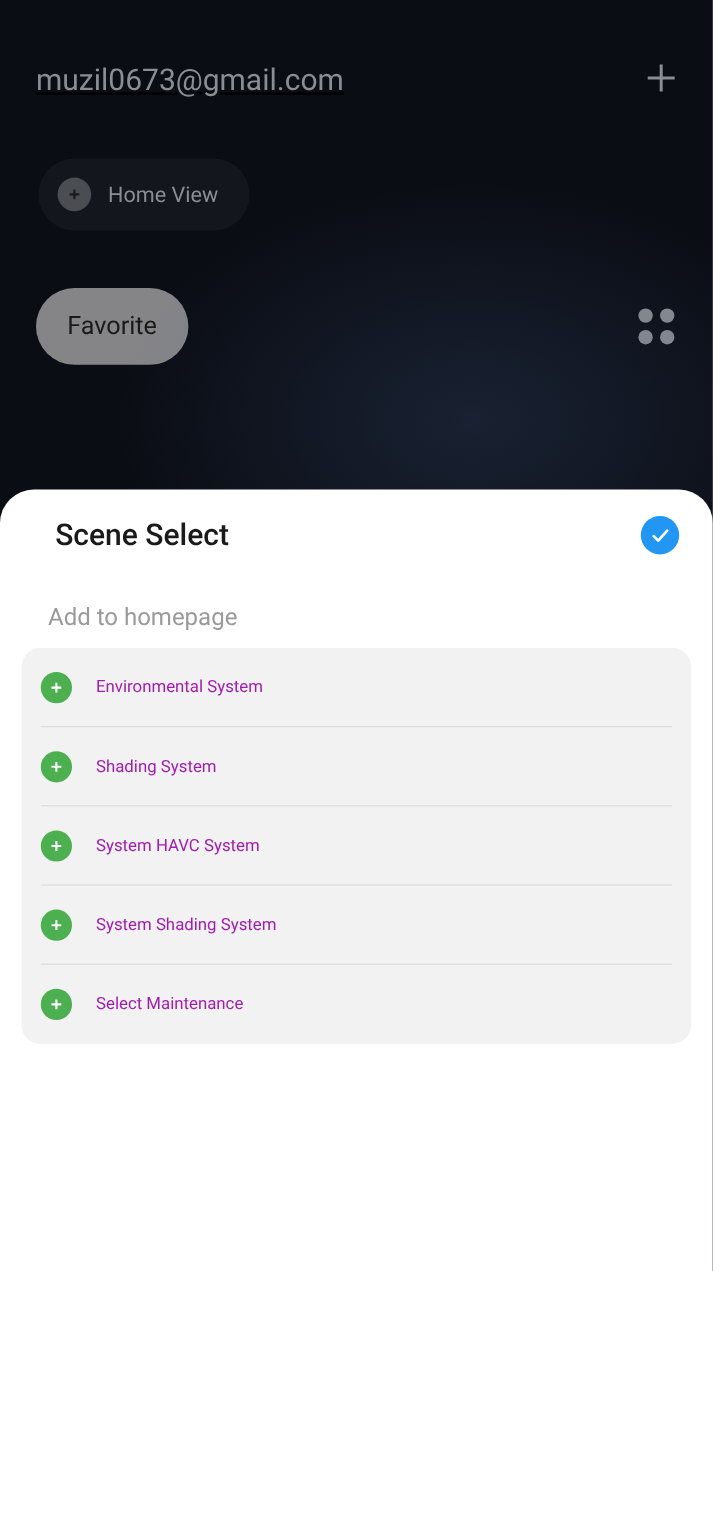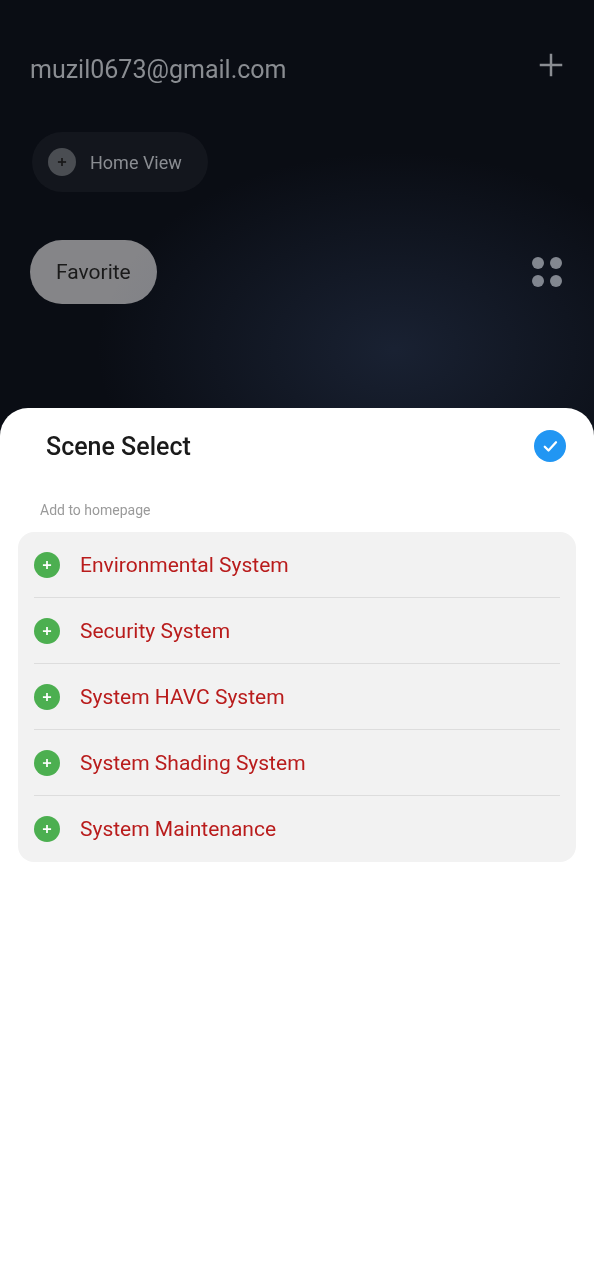--- a/index.html
+++ b/index.html
@@ -20,22 +20,23 @@
     top: 150px;
     right: -100px;
     width: 600px;
     height: 400px;
     background: radial-gradient(ellipse at center, rgba(60, 80, 120, 0.3) 0%, transparent 70%);
     pointer-events: none;
   }
   .header {
     display: flex;
     justify-content: space-between;
-    align-items: flex-end;
+    align-items: center;
     padding: 50px 28px 0 30px;
+    text-decoration: underline;
   }
   .email {
     color: #8a8d92;
     font-size: 25px;
     font-weight: 400;
   }
   .plus-icon {
     color: #8a8d92;
     cursor: pointer;
   }
@@ -131,21 +132,21 @@
     align-items: center;
     justify-content: center;
     cursor: pointer;
   }
   .confirm-btn svg {
     width: 18px;
     height: 18px;
   }
   .sheet-subtitle {
     color: #9a9a9a;
-    font-size: 14px;
+    font-size: 20px;
     padding: 40px 0 0 40px;
   }
   .scene-list {
     margin: 14px 18px 0 18px;
     background: #f2f2f2;
     border-radius: 16px;
     overflow: hidden;
   }
   .scene-item {
     display: flex;
@@ -172,22 +173,22 @@
     align-items: center;
     justify-content: center;
     margin-right: 20px;
     flex-shrink: 0;
   }
   .add-circle svg {
     width: 14px;
     height: 14px;
   }
   .scene-label {
-    font-size: 21px;
-    color: #b91c1c;
+    font-size: 14px;
+    color: #a21caf;
   }
 </style>
 </head>
 <body>
 
 
 
 <div class="background-glow"></div>
 
 <div class="header">
@@ -240,21 +241,21 @@
       </div>
       <span class="scene-label">Environmental System</span>
     </div>
     <div class="scene-item">
       <div class="add-circle">
         <svg viewBox="0 0 24 24" fill="none" stroke="#fff" stroke-width="3">
             <line x1="12" y1="5" x2="12" y2="19"></line>
             <line x1="5" y1="12" x2="19" y2="12"></line>
           </svg>
       </div>
-      <span class="scene-label">Security  System</span>
+      <span class="scene-label">Shading  System</span>
     </div>
     <div class="scene-item">
       <div class="add-circle">
         <svg viewBox="0 0 24 24" fill="none" stroke="#fff" stroke-width="3">
             <line x1="12" y1="5" x2="12" y2="19"></line>
             <line x1="5" y1="12" x2="19" y2="12"></line>
           </svg>
       </div>
       <span class="scene-label">System HAVC System</span>
     </div>
@@ -267,19 +268,19 @@
       </div>
       <span class="scene-label">System Shading System</span>
     </div>
     <div class="scene-item">
       <div class="add-circle">
         <svg viewBox="0 0 24 24" fill="none" stroke="#fff" stroke-width="3">
             <line x1="12" y1="5" x2="12" y2="19"></line>
             <line x1="5" y1="12" x2="19" y2="12"></line>
           </svg>
       </div>
-      <span class="scene-label">System Maintenance</span>
+      <span class="scene-label">Select Maintenance</span>
     </div>
   </div>
 </div>
 
 
 
 
 </body></html>

